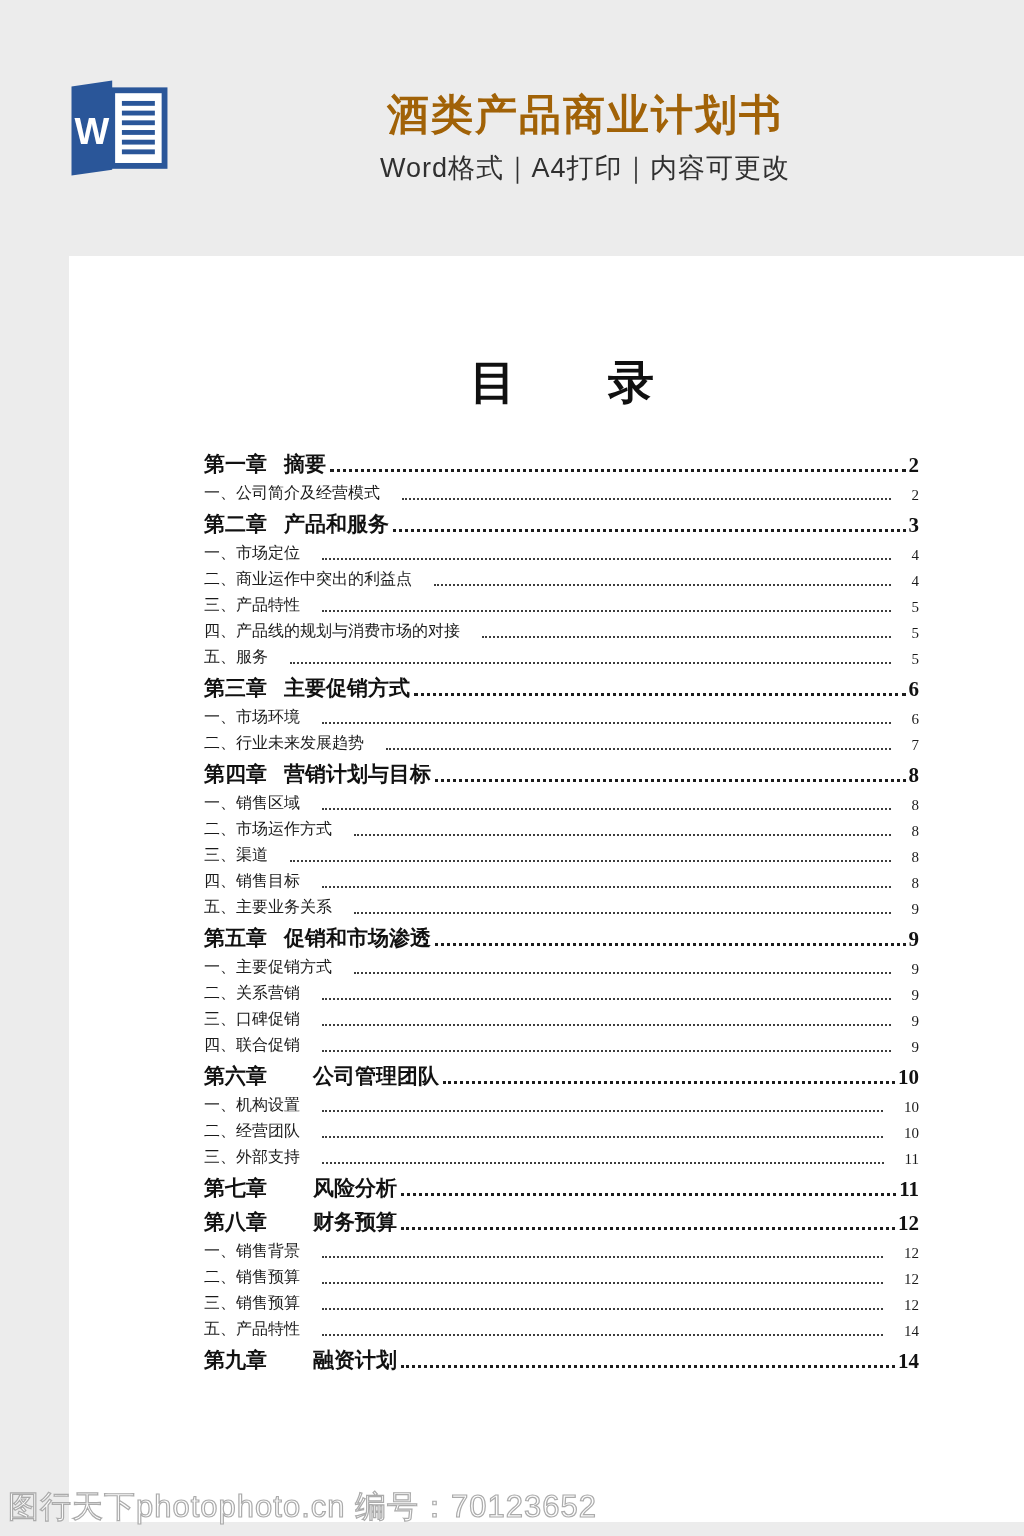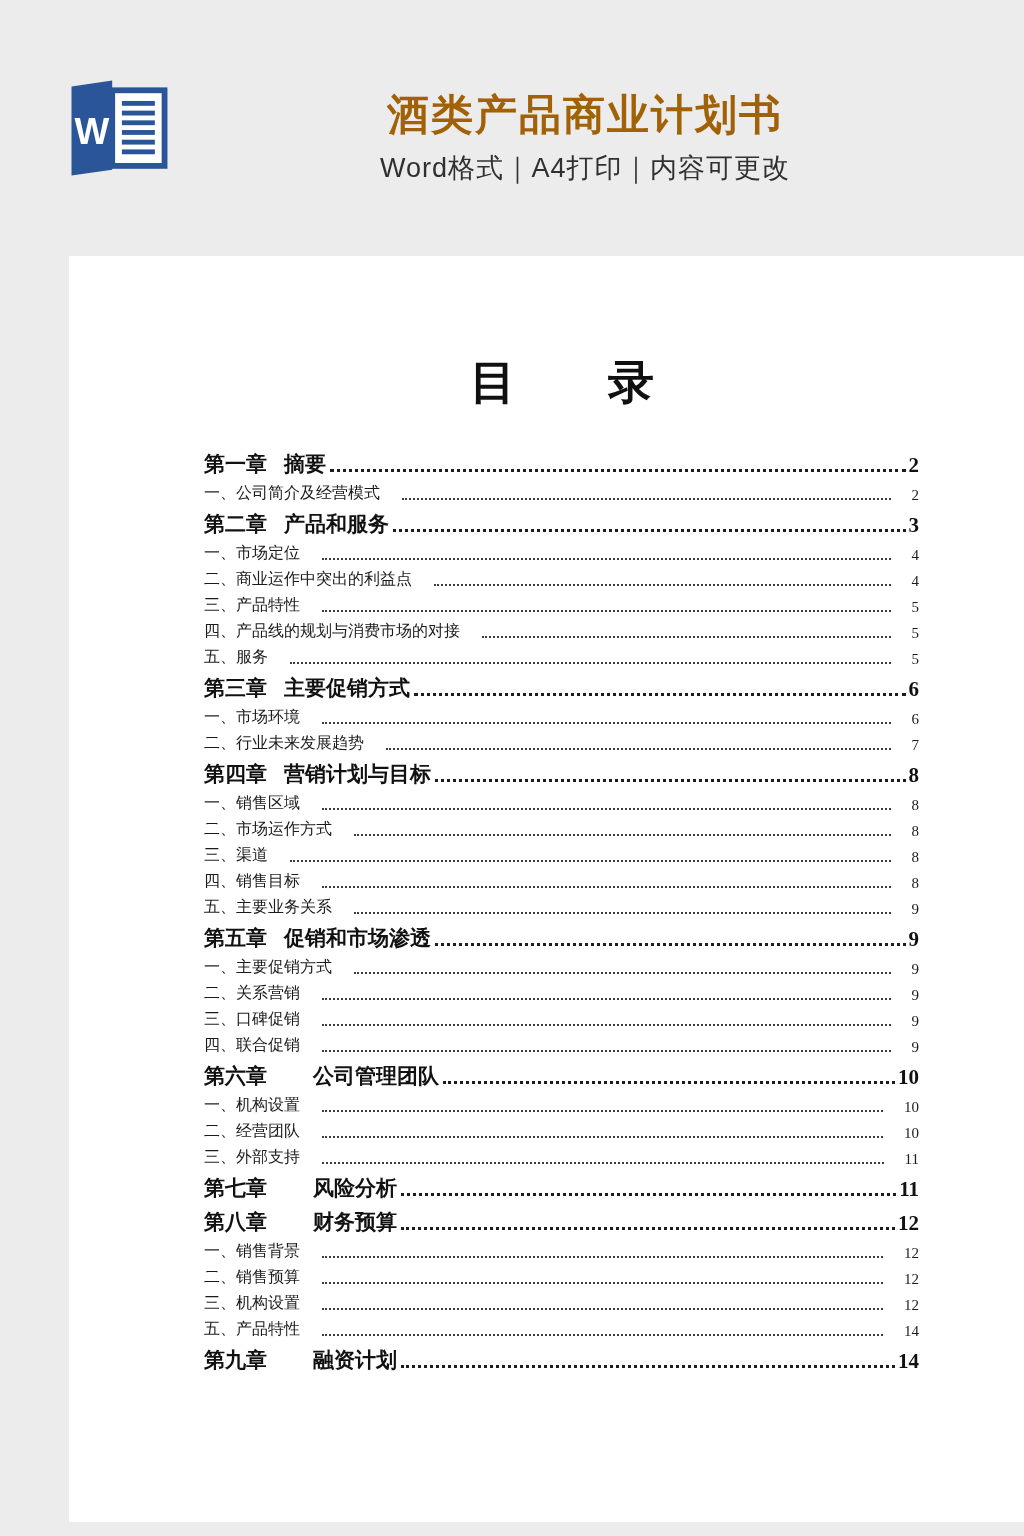--- a/index.html
+++ b/index.html
@@ -289,33 +289,34 @@
     <span class="toc-page">12</span>
   </div>
         <div class="toc-row sub">
 
     <span class="toc-entry-title">二、销售预算</span>
     <span class="toc-dots"></span>
     <span class="toc-page">12</span>
   </div>
         <div class="toc-row sub">
 
-    <span class="toc-entry-title">三、机构设置</span>
+    <span class="toc-entry-title">三、销售预算</span>
     <span class="toc-dots"></span>
     <span class="toc-page">12</span>
   </div>
         <div class="toc-row sub">
 
     <span class="toc-entry-title">五、产品特性</span>
     <span class="toc-dots"></span>
     <span class="toc-page">14</span>
   </div>
         <div class="toc-row chapter" data-gap="wide">
     <span class="toc-label">第九章</span>
     <span class="toc-entry-title">融资计划</span>
     <span class="toc-dots"></span>
     <span class="toc-page">14</span>
   </div>
       </div>
   </div>
 
+  <div class="watermark">图行天下photophoto.cn 编号：70123652</div>
 
 </div>
 
 </body></html>

